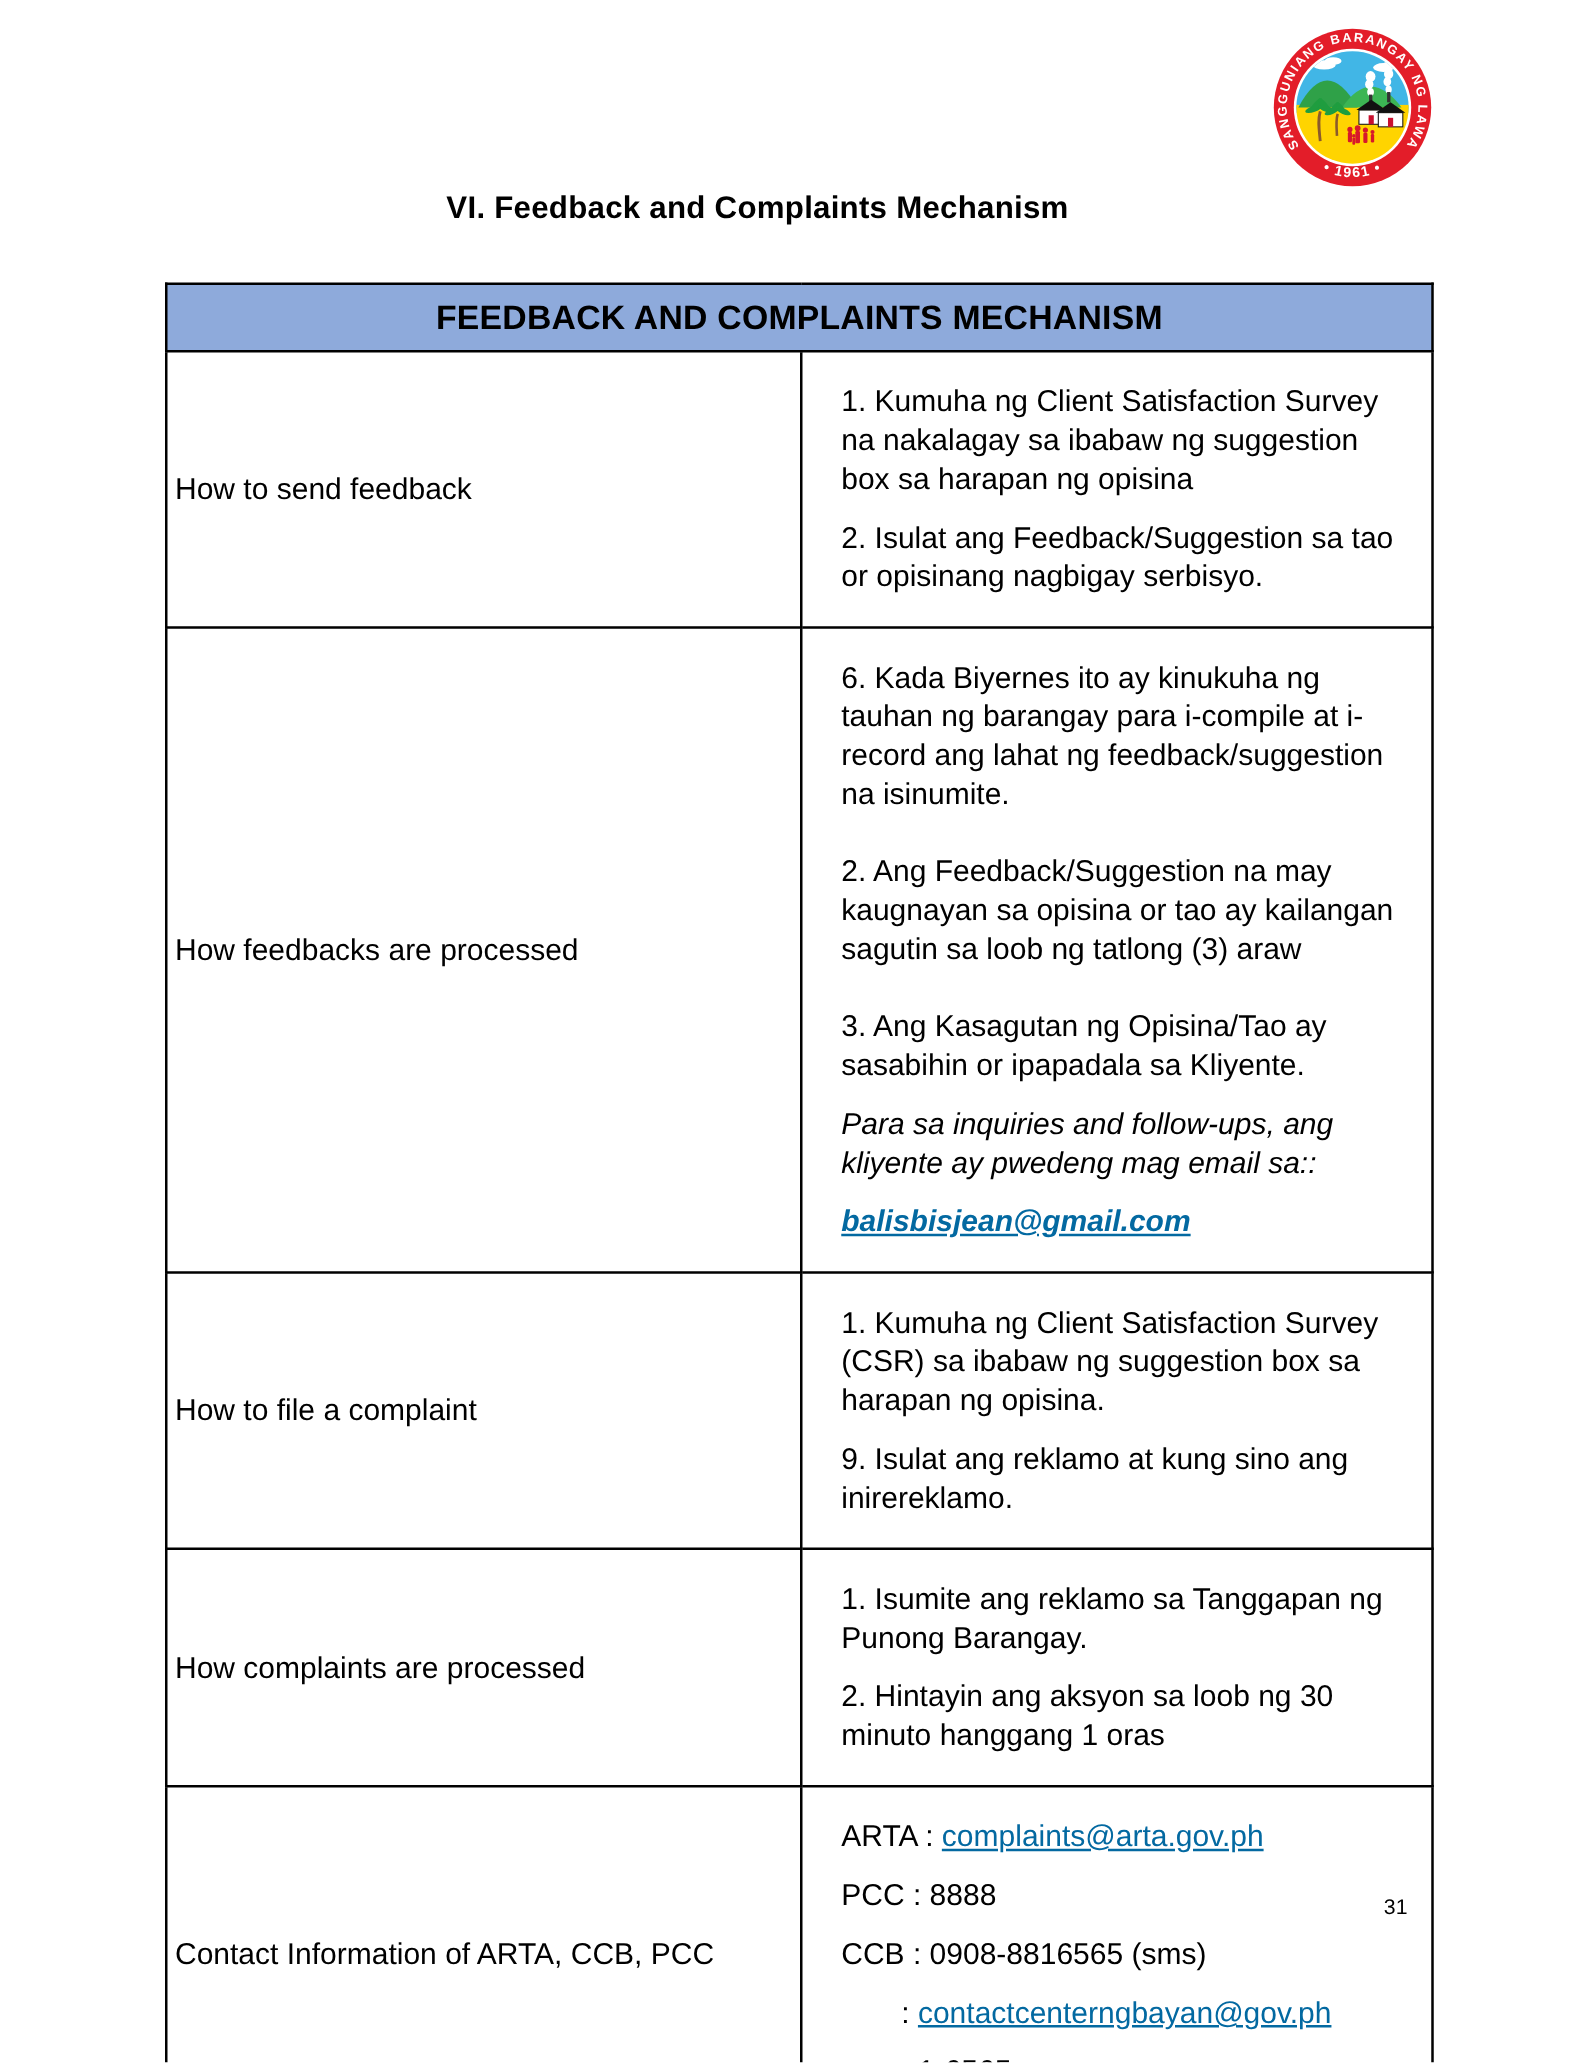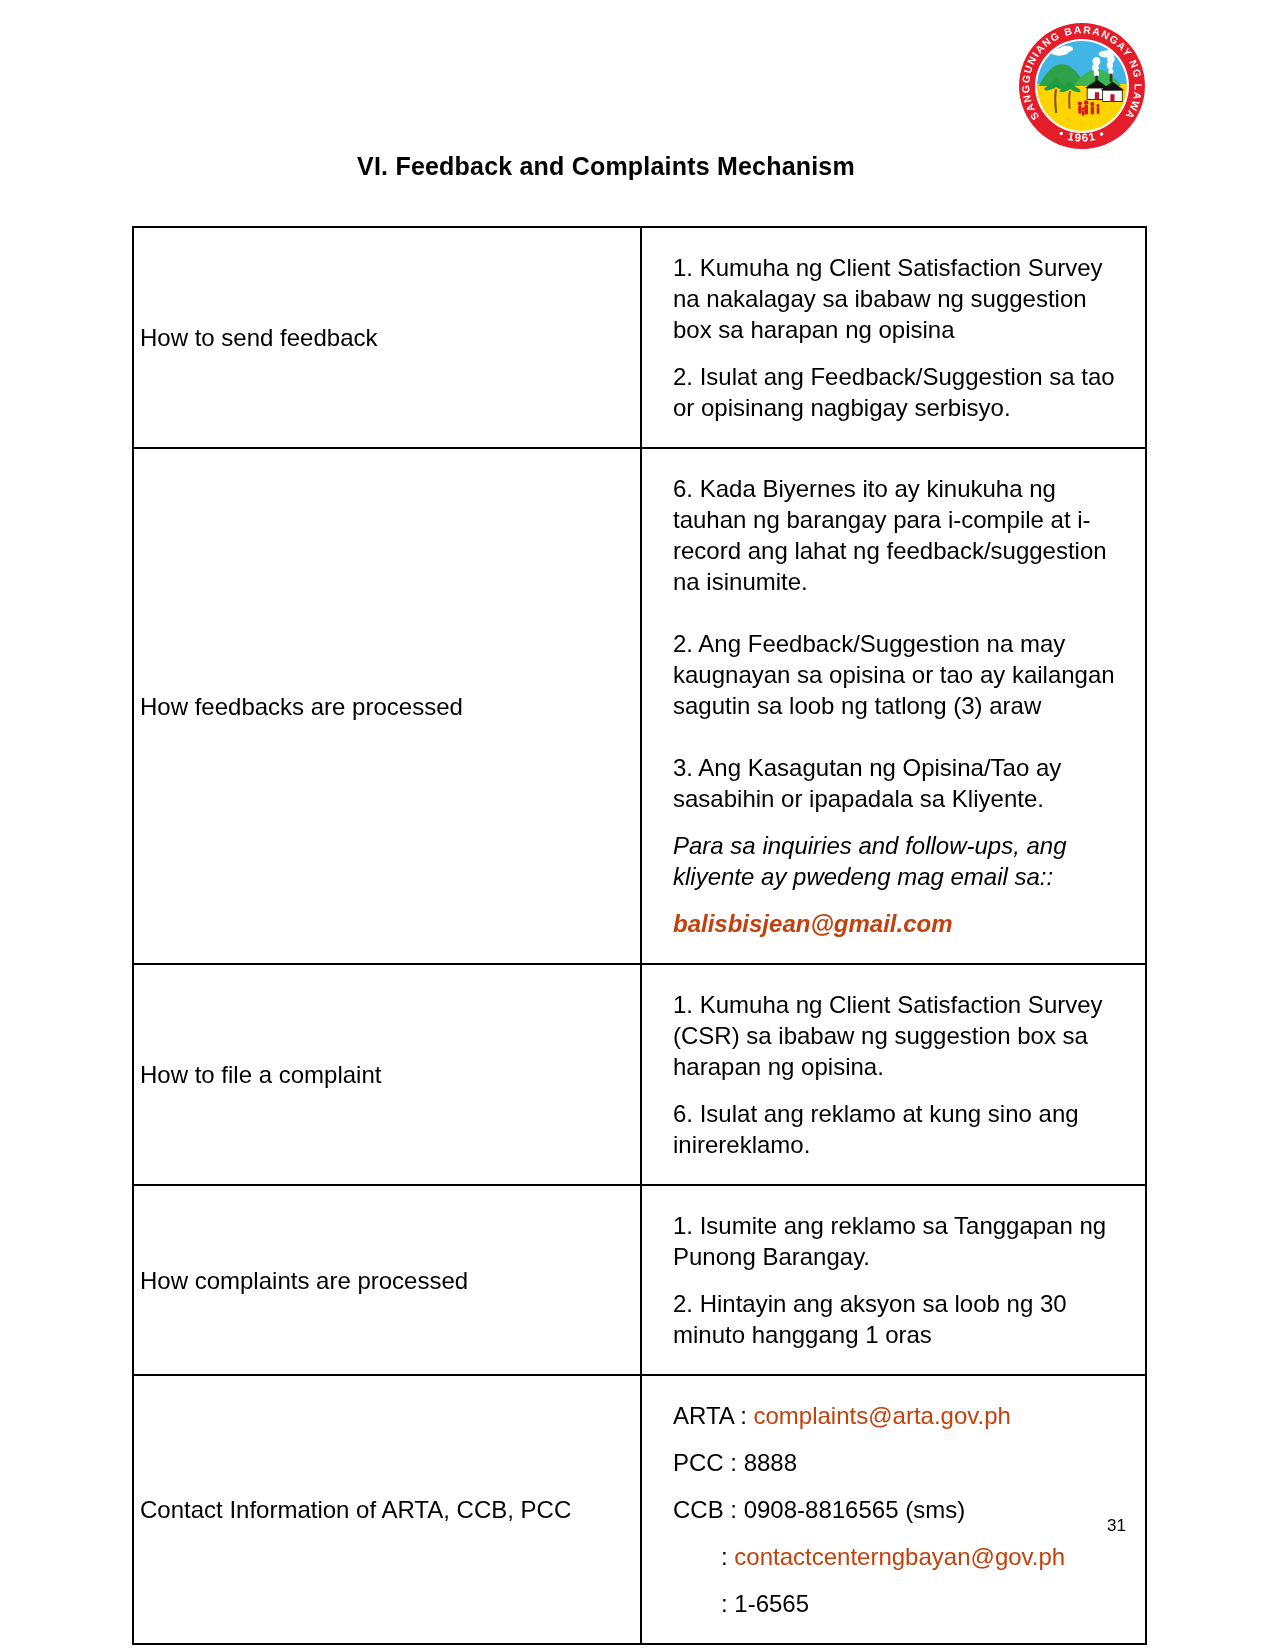--- a/index.html
+++ b/index.html
@@ -60,21 +60,22 @@
     padding: 6px 10px 6px 6px;
   }
   td.content-cell {
     width: 505px;
     padding: 8px 10px 8px 15px;
   }
   .content-cell p { margin: 16px; }
   .content-cell p.gap { margin-top: 31px; }
   .italic { font-style: italic; }
   a.doc-link {
-    color: #c2410c;
+    color: #0369a1;
+    text-decoration: underline;
     cursor: pointer;
   }
   a.email-strong {
     font-weight: bold;
     font-style: italic;
   }
   .contact-line.indent { padding-left: 48px; }
 
   .page-number {
     position: absolute;
@@ -171,20 +172,23 @@
   </svg>
 
   <div class="doc-title">VI. Feedback and Complaints Mechanism</div>
 
   <table class="fcm">
     <colgroup>
         <col style="width:508px">
         <col style="width:505px">
       </colgroup>
     <tbody>
+      <tr>
+        <td class="thead" colspan="2">FEEDBACK AND COMPLAINTS MECHANISM</td>
+      </tr>
 
       <tr style="height:180px;">
         <td class="label-cell">How to send feedback</td>
         <td class="content-cell">
           <p>1. Kumuha ng Client Satisfaction Survey na nakalagay sa ibabaw ng suggestion box sa harapan ng opisina</p>
           <p>2. Isulat ang Feedback/Suggestion sa tao or opisinang nagbigay serbisyo.</p>
         </td>
       </tr>
 
       <tr style="height:468px;">
@@ -197,21 +201,21 @@
           <p>
             <a class="doc-link email-strong">balisbisjean@gmail.com</a>
           </p>
         </td>
       </tr>
 
       <tr style="height:169px;">
         <td class="label-cell">How to file a complaint</td>
         <td class="content-cell">
           <p>1. Kumuha ng Client Satisfaction Survey (CSR) sa ibabaw ng suggestion box sa harapan ng opisina.</p>
-          <p>6. Isulat ang reklamo at kung sino ang inirereklamo.</p>
+          <p>9. Isulat ang reklamo at kung sino ang inirereklamo.</p>
         </td>
       </tr>
 
       <tr style="height:156px;">
         <td class="label-cell">How complaints are processed</td>
         <td class="content-cell">
           <p>1. Isumite ang reklamo sa Tanggapan ng Punong Barangay.</p>
           <p>2. Hintayin ang aksyon sa loob ng 30 minuto hanggang 1 oras</p>
         </td>
       </tr>

